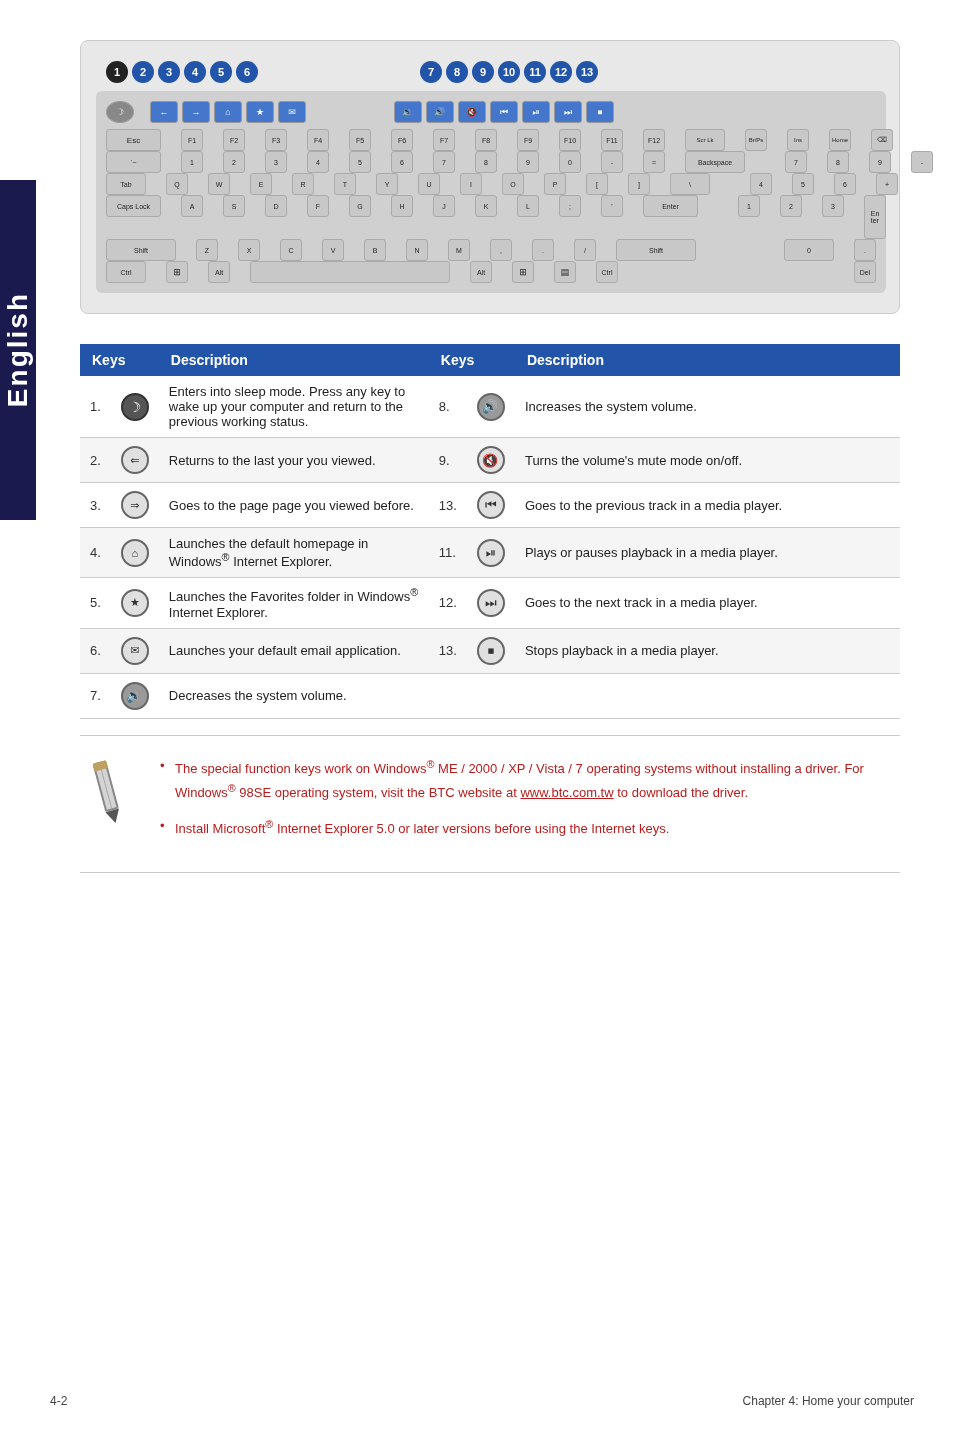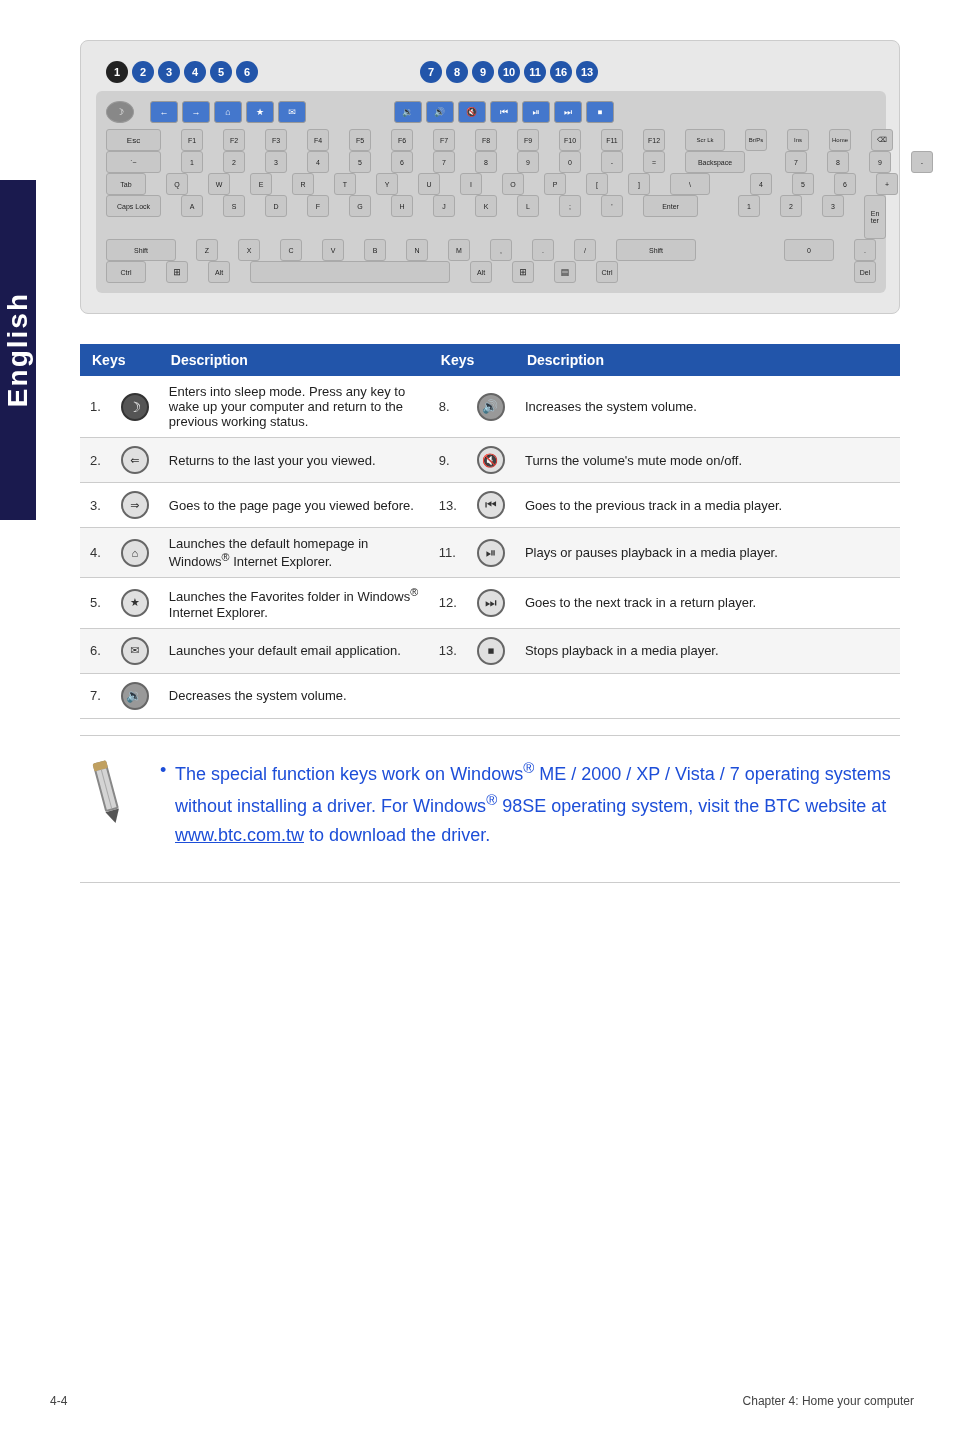--- a/index.html
+++ b/index.html
@@ -209,23 +209,23 @@
       flex-shrink: 0;
       width: 60px;
     }
 
     .note-icon svg {
       width: 55px;
       height: 70px;
     }
 
     .note-text {
-      font-size: 18px;
+      font-size: 13px;
       line-height: 1.6;
-      color: #1d4ed8;
+      color: #b91c1c;
     }
 
     .note-text ul {
       list-style: none;
       padding: 0;
     }
 
     .note-text ul li {
       padding-left: 15px;
       position: relative;
@@ -288,21 +288,21 @@
         <div class="num-label num-blue">4</div>
         <div class="num-label num-blue">5</div>
         <div class="num-label num-blue">6</div>
       </div>
       <div class="num-group-2">
         <div class="num-label num-blue">7</div>
         <div class="num-label num-blue">8</div>
         <div class="num-label num-blue">9</div>
         <div class="num-label num-blue">10</div>
         <div class="num-label num-blue">11</div>
-        <div class="num-label num-blue">16</div>
+        <div class="num-label num-blue">12</div>
         <div class="num-label num-blue">13</div>
       </div>
     </div>
 
     <div class="keyboard-body">
 
       <div class="special-keys-row">
         <div class="key-icon" style="background:#888; color:#fff; border-radius:50%;">☽</div>
         <div style="width:8px;"></div>
         <div class="key-icon blue-key">←</div>
@@ -505,21 +505,21 @@
       <tr>
         <td class="row-num">5.</td>
         <td class="key-icon-cell">
           <div class="ki">★</div>
         </td>
         <td class="desc-col">Launches the Favorites folder in Windows<sup>®</sup> Internet Explorer.</td>
         <td class="row-num">12.</td>
         <td class="key-icon-cell">
           <div class="ki" style="font-size:13px;">⏭</div>
         </td>
-        <td>Goes to the next track in a return player.</td>
+        <td>Goes to the next track in a media player.</td>
       </tr>
 
       <tr>
         <td class="row-num">6.</td>
         <td class="key-icon-cell">
           <div class="ki">✉</div>
         </td>
         <td class="desc-col">Launches your default email application.</td>
         <td class="row-num">13.</td>
         <td class="key-icon-cell">
@@ -551,22 +551,25 @@
           <rect x="22" y="13" width="10" height="40" fill="#d4d4d4"></rect>
           <line x1="27" y1="13" x2="27" y2="53" stroke="#aaa" stroke-width="1"></line>
         </g>
       </svg>
     </div>
     <div class="note-text">
       <ul>
         <li>
           <span>The special function keys work on Windows<sup>®</sup> ME / 2000 / XP / Vista / 7 operating systems without installing a driver. For Windows<sup>®</sup> 98SE operating system, visit the BTC website at <span class="underline">www.btc.com.tw</span> to download the driver.</span>
         </li>
+        <li>
+          <span>Install Microsoft<sup>®</sup> Internet Explorer 5.0 or later versions before using the Internet keys.</span>
+        </li>
       </ul>
     </div>
   </div>
 
 </div>
 
 <div class="page-footer">
-  <span>4-4</span>
+  <span>4-2</span>
   <span>Chapter 4: Home your computer</span>
 </div>
 
 </body></html>

